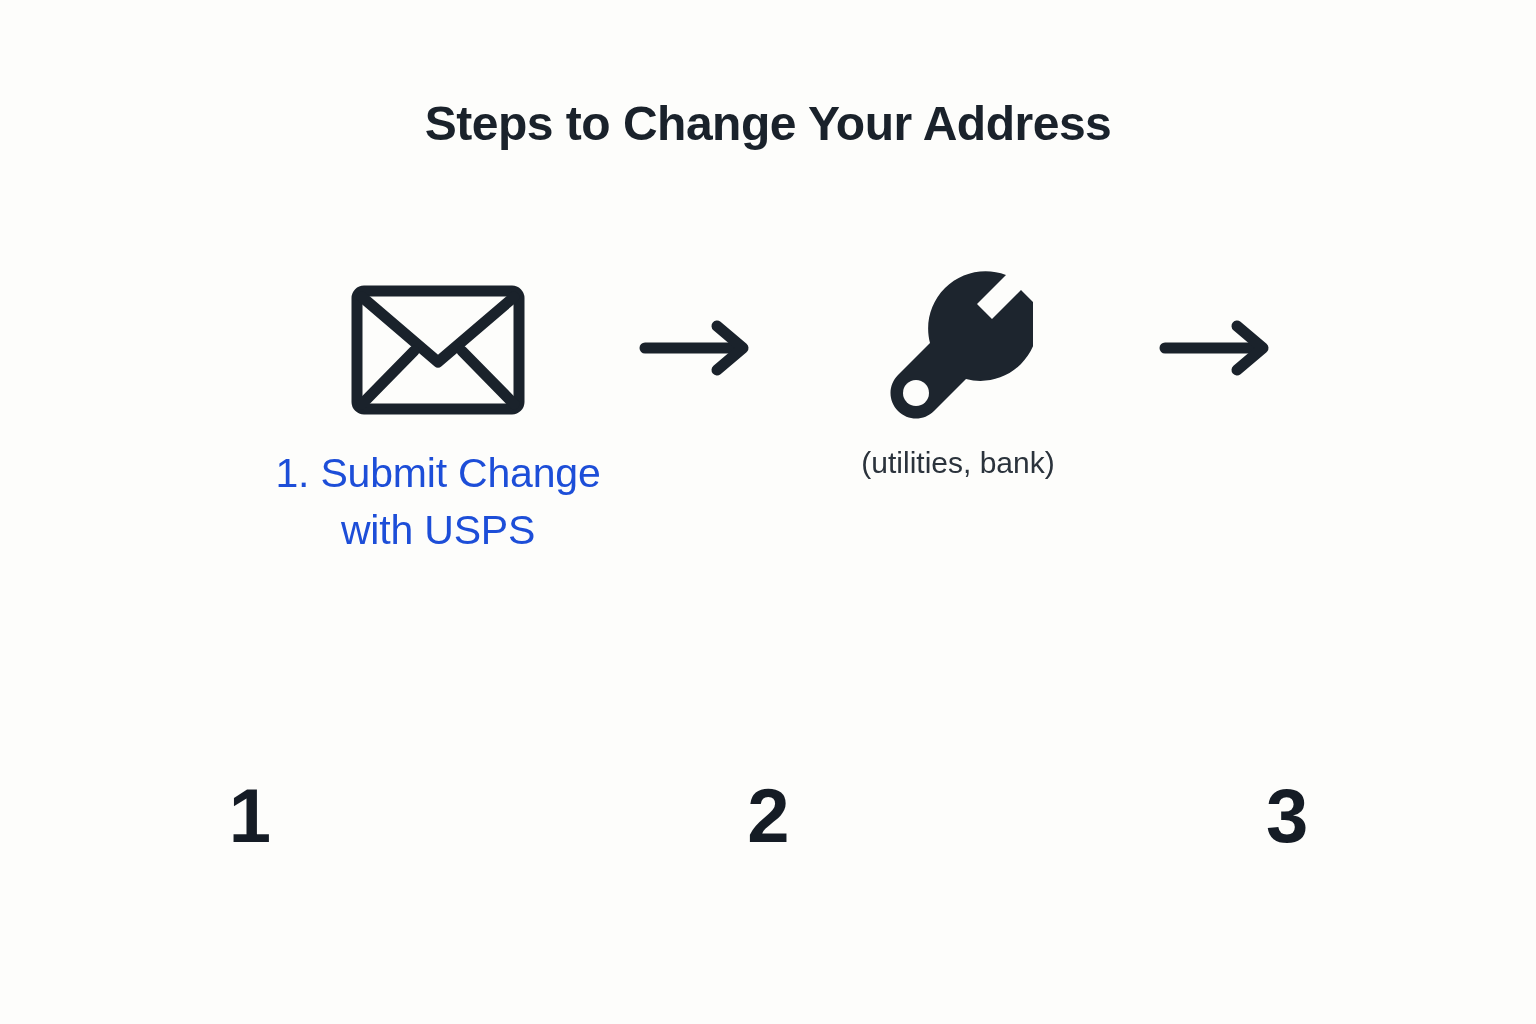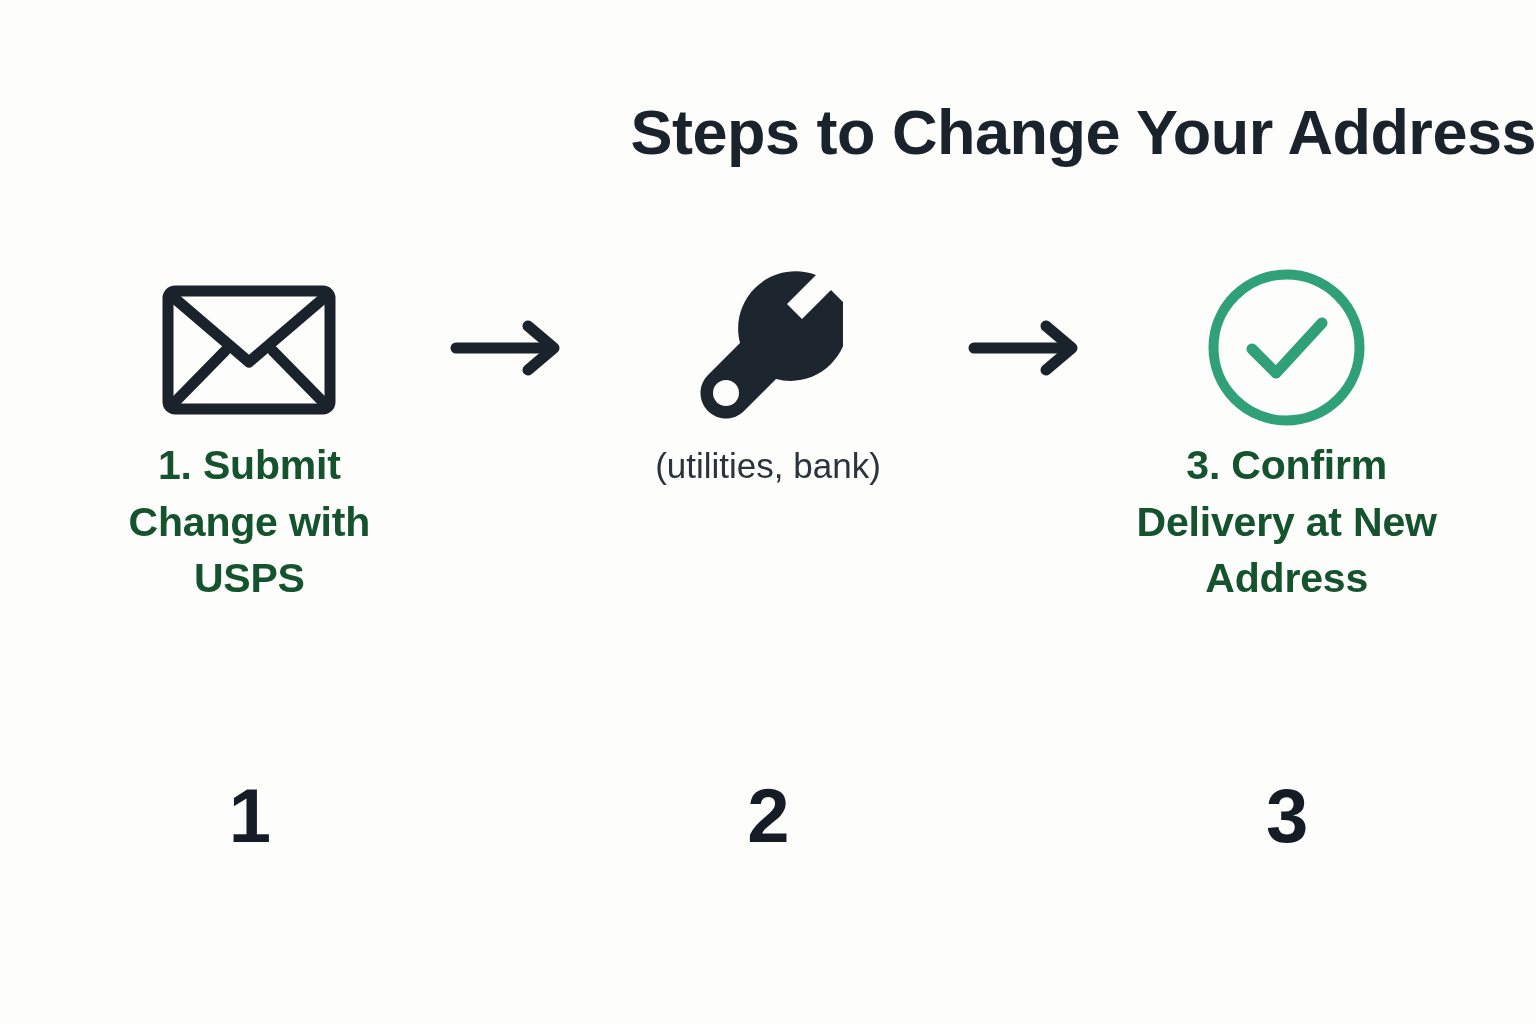--- a/index.html
+++ b/index.html
@@ -20,22 +20,22 @@
     height: 1024px;
     background: #FDFDFB;
   }
 
   
   .title {
     position: absolute;
     top: 98px;
     left: 0;
     width: 1536px;
-    text-align: right;
-    font-size: 63px;
+    text-align: center;
+    font-size: 48px;
     font-weight: bold;
     letter-spacing: -0.5px;
     color: #1A222B;
     line-height: 1.1;
   }
 
   
   .steps-row {
     position: absolute;
     top: 262px;
@@ -52,33 +52,33 @@
     flex-direction: column;
     align-items: center;
   }
   .icon-box {
     height: 175px;
     display: flex;
     align-items: center;
     justify-content: center;
   }
   .step-label {
-    margin-top: 0;
+    margin-top: 8px;
     text-align: center;
     font-size: 41px;
-    font-weight: bold;
+    font-weight: normal;
     line-height: 1.38;
     letter-spacing: -0.2px;
-    color: #14532d;
+    color: #1d4ed8;
     max-width: 340px;
   }
   .step-sub {
     margin-top: 6px;
     text-align: center;
-    font-size: 35px;
+    font-size: 30px;
     font-weight: normal;
     line-height: 1.3;
     color: #2B333C;
   }
 
   
   .arrow-box {
     width: 140px;
     height: 175px;
     display: flex;
@@ -180,33 +180,20 @@
 
     <div class="arrow-box">
       <span>
         <svg width="118" height="60" viewBox="0 0 118 60" fill="none" aria-hidden="true">
           <path d="M6 30 H98" stroke="#1A222B" stroke-width="11" stroke-linecap="round"></path>
           <path d="M78 8 L104 30 L78 52" stroke="#1A222B" stroke-width="11" fill="none" stroke-linecap="round" stroke-linejoin="round"></path>
         </svg>
       </span>
     </div>
 
-    <div class="step">
-      <div class="icon-box">
-        <span>
-          <svg width="165" height="165" viewBox="0 0 165 165" fill="none" aria-hidden="true">
-            <circle cx="82.5" cy="82.5" r="73" stroke="#2FA077" stroke-width="10" fill="none"></circle>
-            <path d="M48 84 L72 108 L118 58" stroke="#2FA077" stroke-width="11" fill="none" stroke-linecap="round" stroke-linejoin="round"></path>
-          </svg>
-        </span>
-      </div>
-      <div class="step-body">
-        <div class="step-label">3. Confirm Delivery at New Address</div>
-      </div>
-    </div>
 
   </div>
 
   <div class="num-row">
     <div class="num-cell">1</div>
     <div class="num-gap"></div>
     <div class="num-cell">2</div>
     <div class="num-gap"></div>
     <div class="num-cell">3</div>
   </div>

